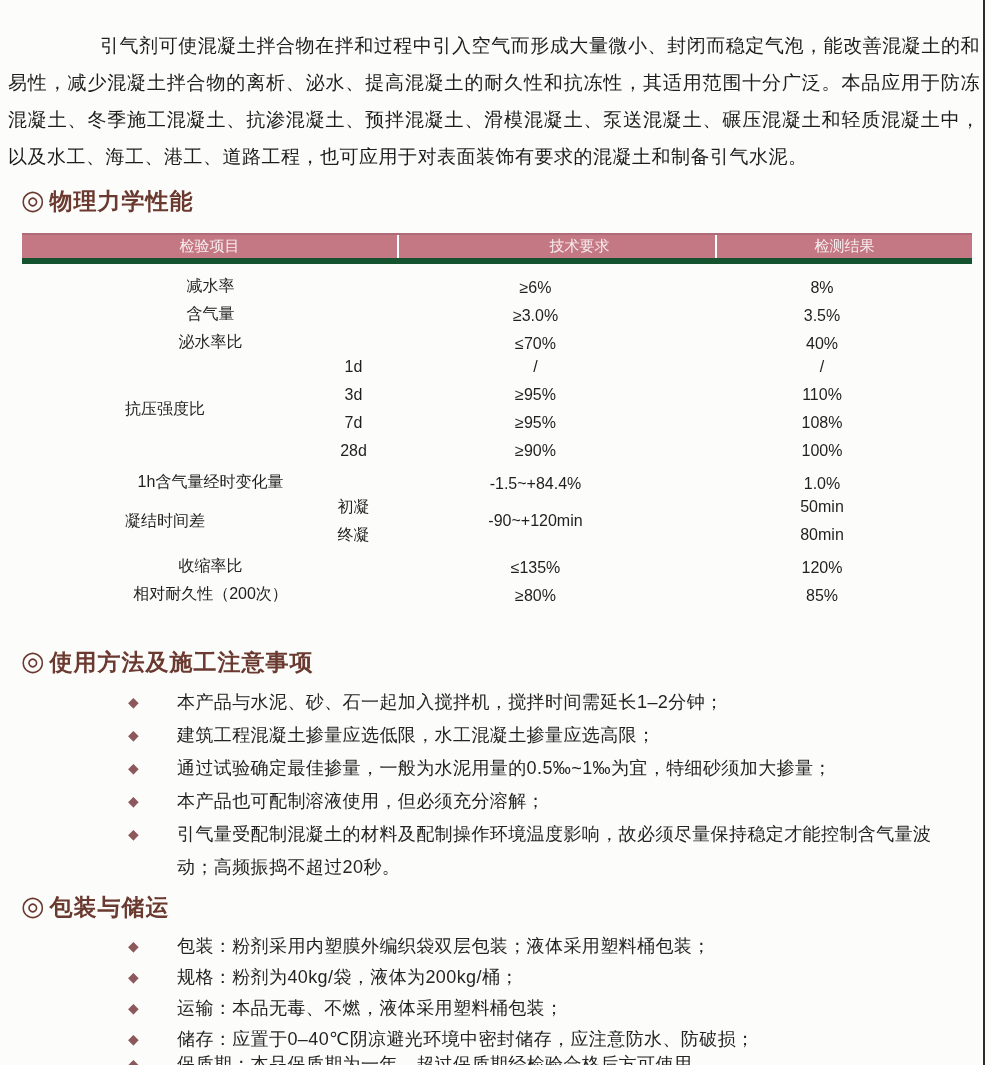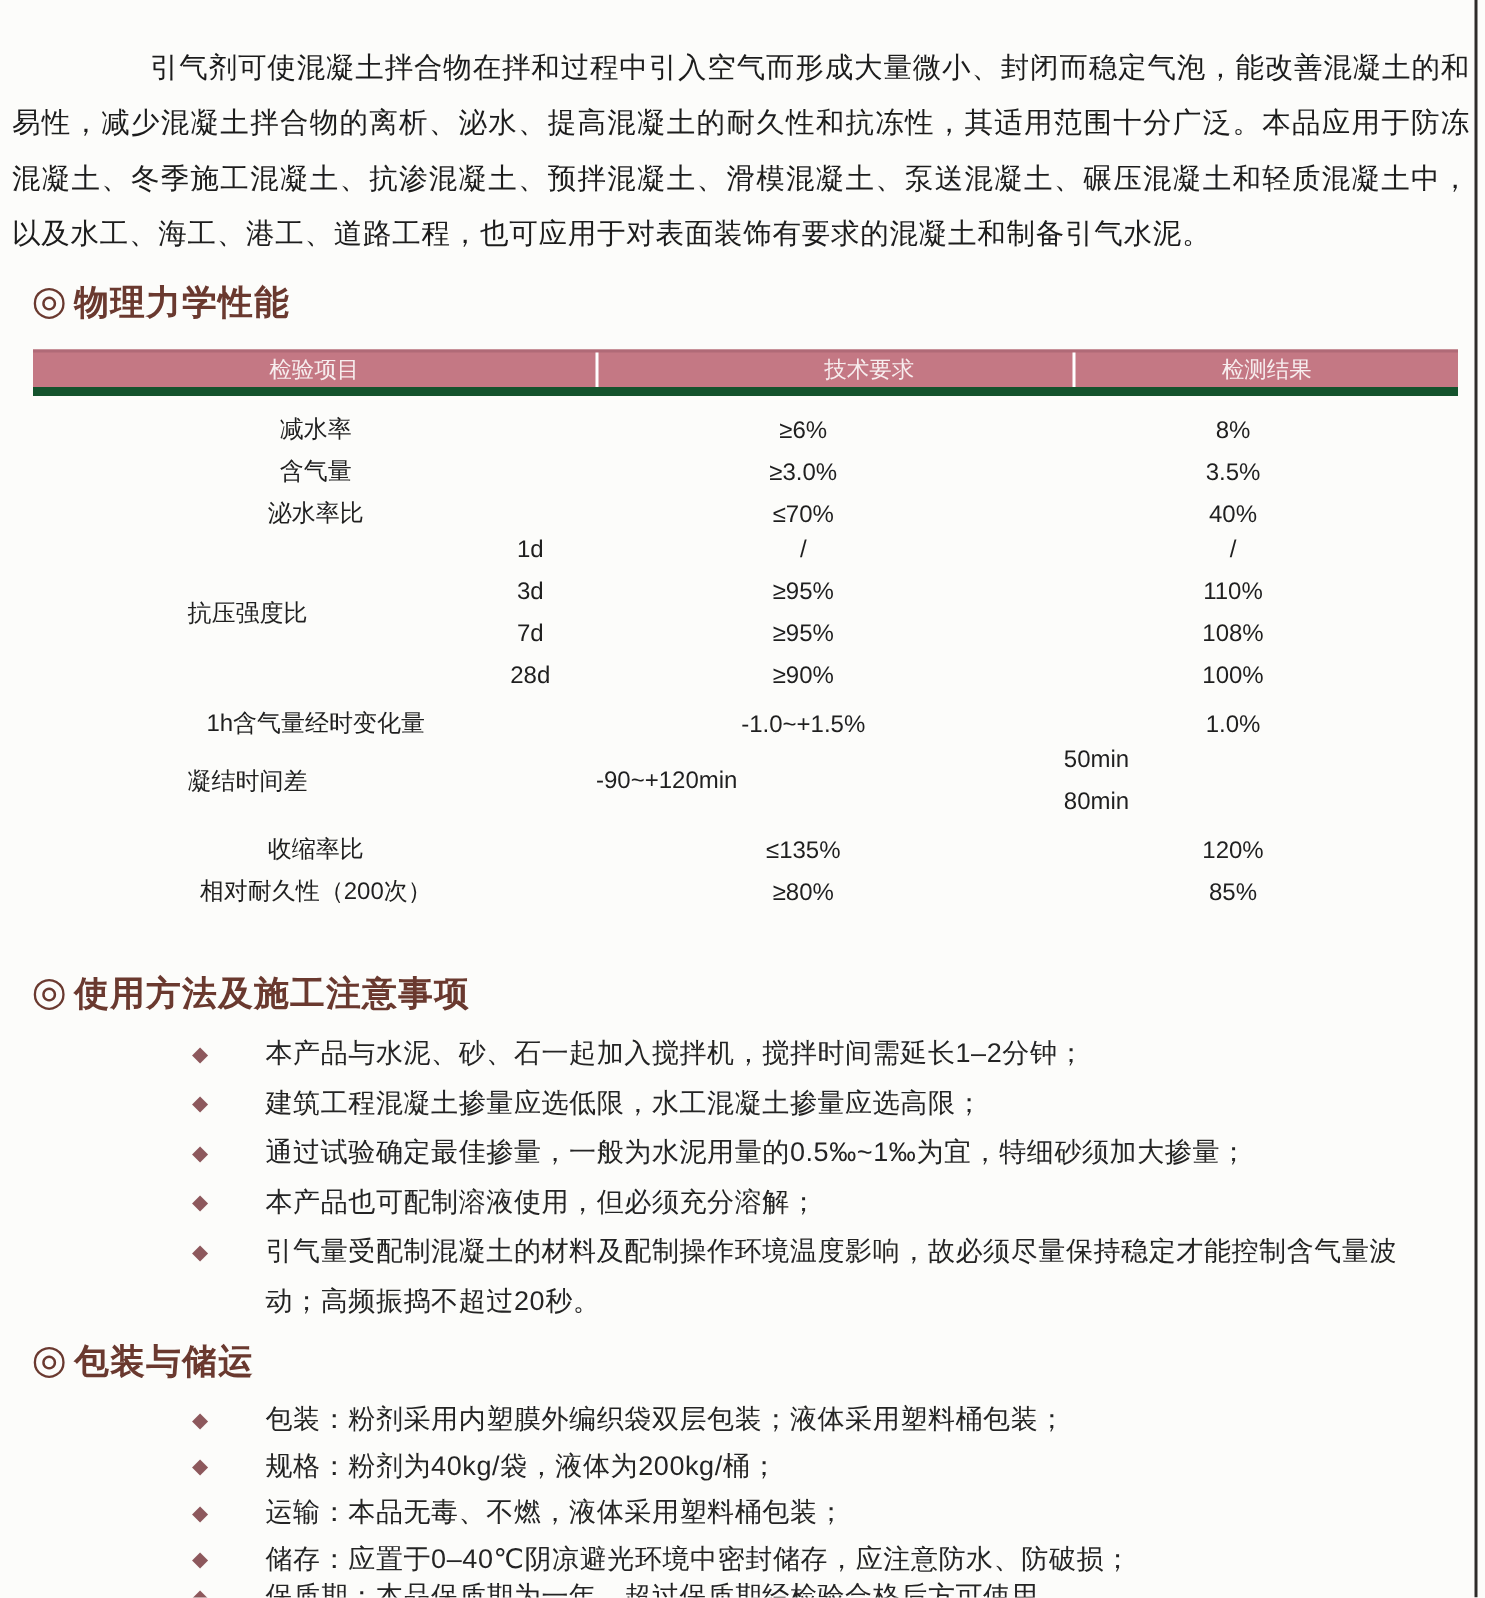--- a/index.html
+++ b/index.html
@@ -130,26 +130,30 @@
         <div class="grow">
           <div class="g-sub">28d</div>
           <div class="c-req">≥90%</div>
           <div class="c-res">100%</div>
         </div>
       </div>
     </div>
 
     <div class="row">
       <div class="c-name">1h含气量经时变化量</div>
-      <div class="c-req">-1.0~+1.5%</div>
+      <div class="c-req">-1.5~+84.4%</div>
       <div class="c-res">1.0%</div>
     </div>
 
     <div class="group2">
       <div class="g-name">凝结时间差</div>
+      <div class="g2-subcol">
+        <div>初凝</div>
+        <div>终凝</div>
+      </div>
       <div class="g2-req">-90~+120min</div>
       <div class="g2-res">
         <div>50min</div>
         <div>80min</div>
       </div>
     </div>
 
     <div class="row">
       <div class="c-name">收缩率比</div>
       <div class="c-req">≤135%</div>

